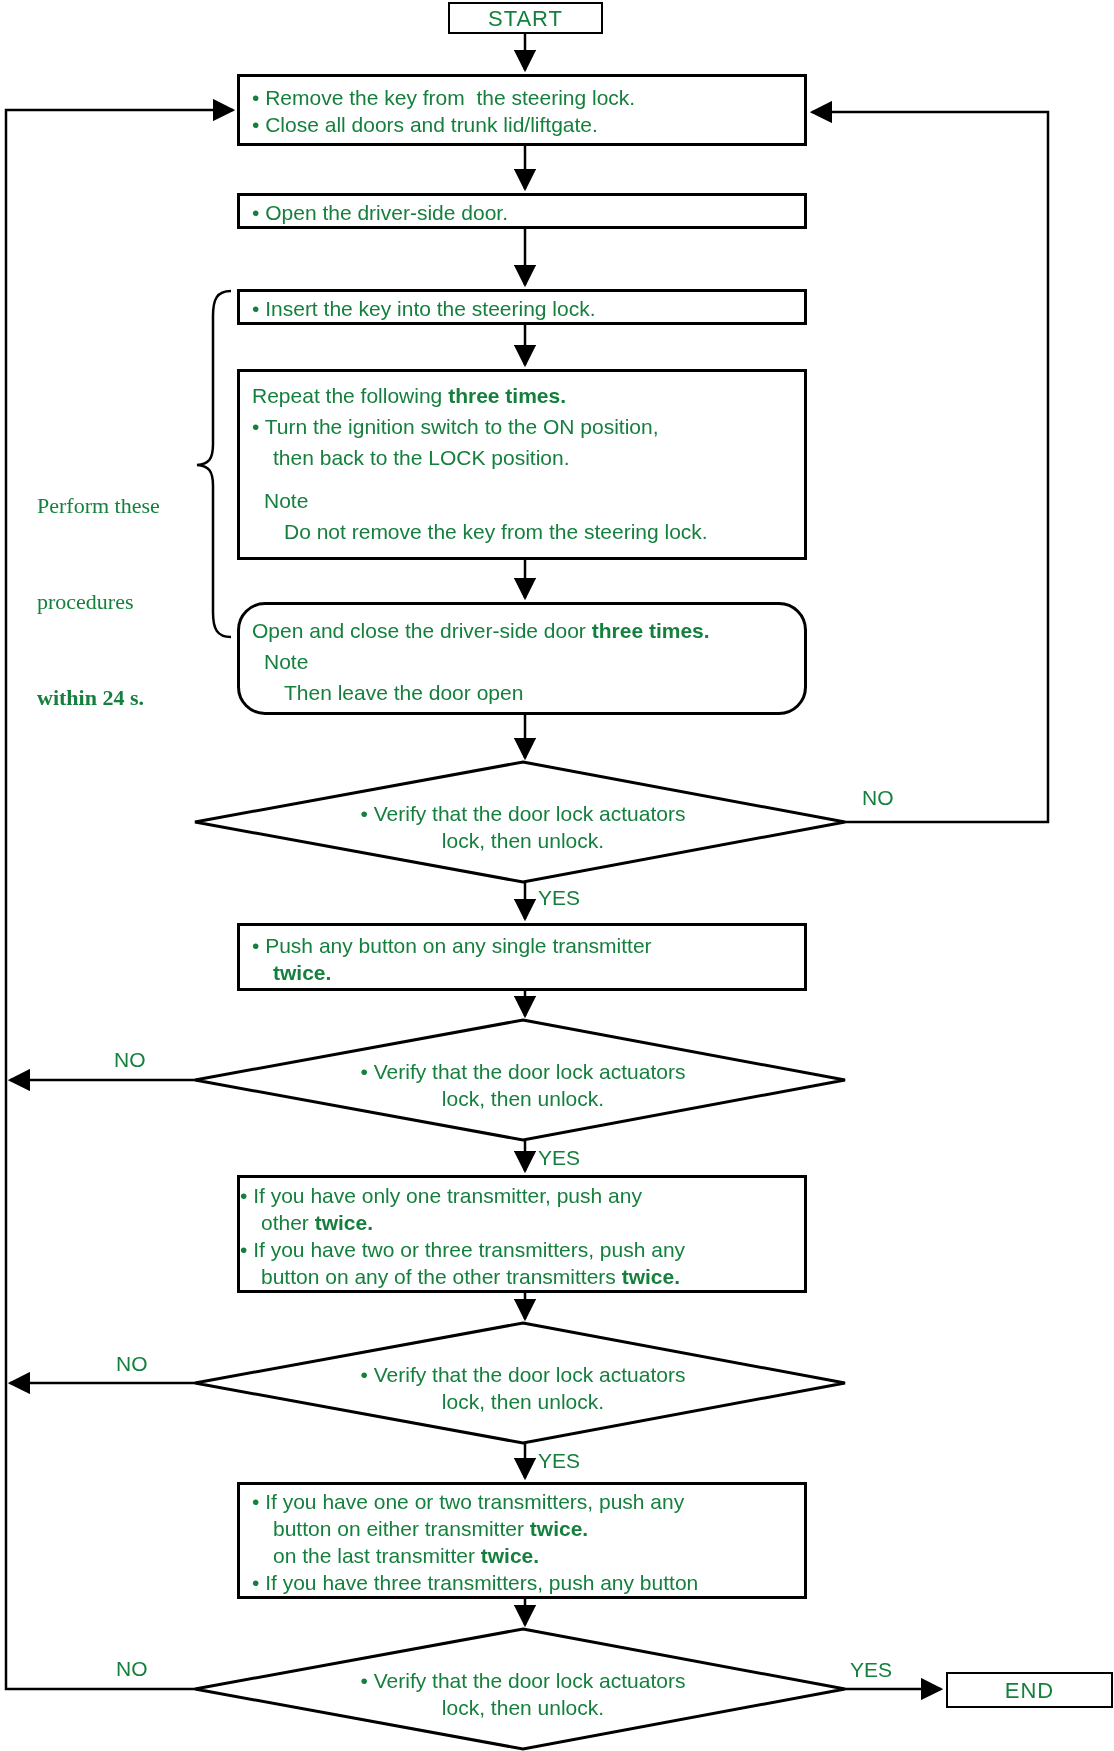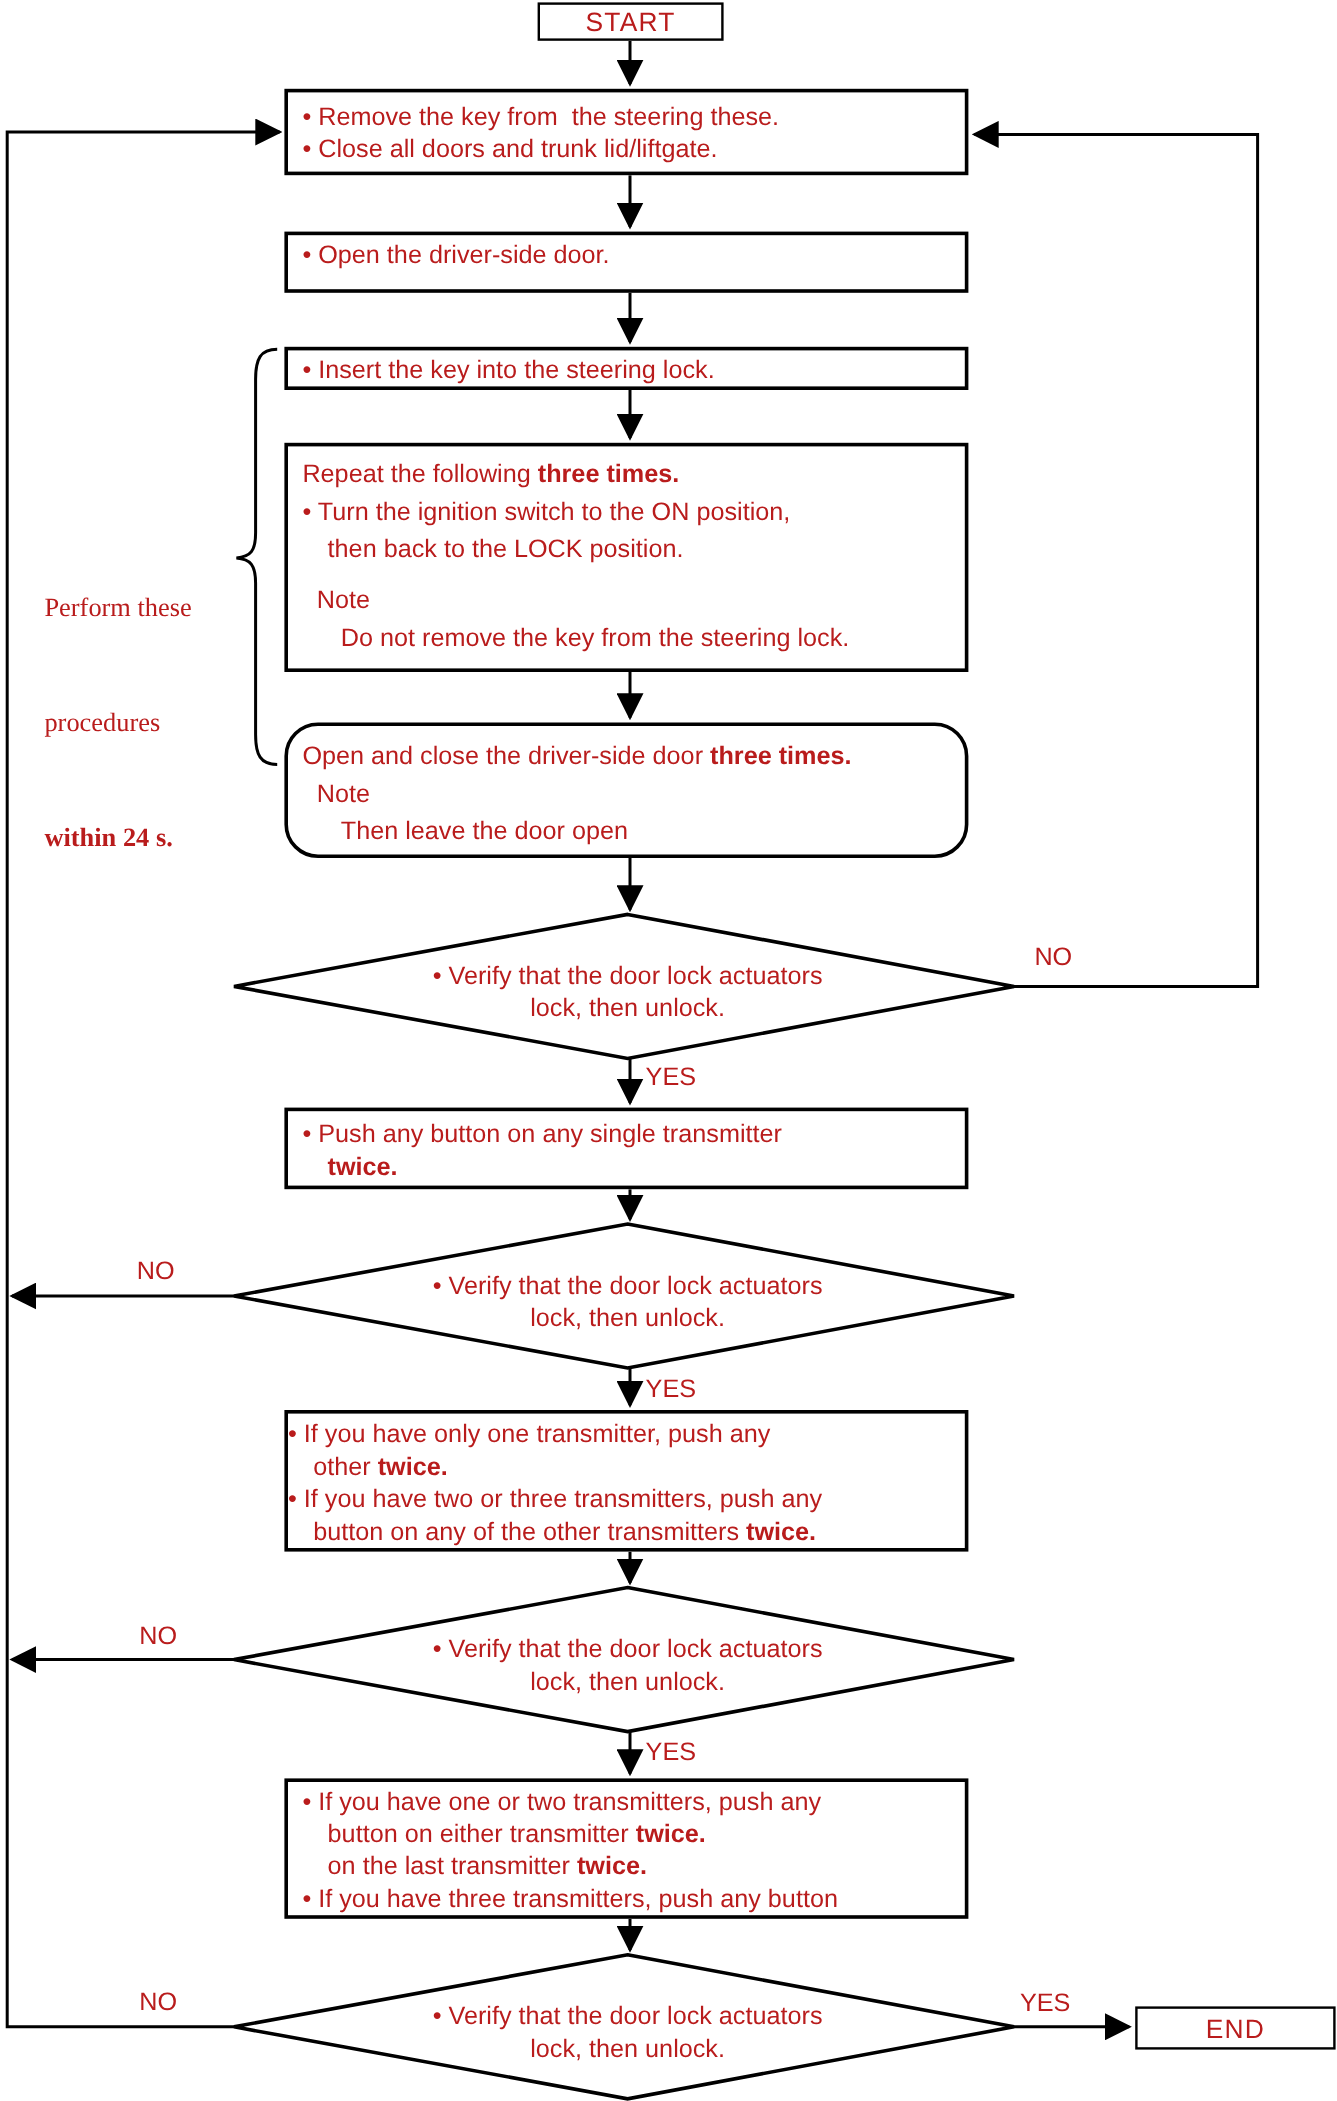--- a/index.html
+++ b/index.html
@@ -1,18 +1,18 @@
 <!DOCTYPE html>
 <html><head>
 <meta charset="utf-8">
 <style>
   html,body{margin:0;padding:0;background:#fff;}
   .stage{
     position:relative;width:1114px;height:1751px;background:#ffffff;
-    font-family:"Liberation Sans",sans-serif;color:#b91c1c;overflow:hidden;
+    font-family:"Liberation Sans",sans-serif;color:#15803d;overflow:hidden;
   }
   svg.layer{position:absolute;left:0;top:0;width:1114px;height:1751px;}
   .box{
     position:absolute;background:#fff;border:3px solid #000;box-sizing:border-box;
     font-size:21px;line-height:27px;
   }
   .terminal{
     border-width:2px;display:flex;align-items:center;justify-content:center;
     font-size:22px;letter-spacing:1px;
   }
@@ -77,25 +77,25 @@
     </g>
 
     <path d="M 231 291 C 217 291 213 299 213 316 L 213 444 C 213 459 209 464 197 465 C 209 466 213 471 213 486 L 213 612 C 213 629 217 637 231 637" stroke="#000" stroke-width="2.5" fill="none"></path>
   </svg>
 
   <div class="box terminal" style="left:448px;top:2px;width:155px;height:32px;">
     <span class="txt">START</span>
   </div>
 
   <div class="box" style="left:237px;top:74px;width:570px;height:72px;padding:7px 12px;">
-    <div class="txt">• Remove the key from  the steering these.</div>
+    <div class="txt">• Remove the key from  the steering lock.</div>
     <div class="txt">• Close all doors and trunk lid/liftgate.</div>
   </div>
 
-  <div class="box" style="left:237px;top:193px;width:570px;height:51px;padding:3px 12px;">
+  <div class="box" style="left:237px;top:193px;width:570px;height:36px;padding:3px 12px;">
     <div class="txt">• Open the driver-side door.</div>
   </div>
 
   <div class="box" style="left:237px;top:289px;width:570px;height:36px;padding:3px 12px;">
     <div class="txt">• Insert the key into the steering lock.</div>
   </div>
 
   <div class="box lh31" style="left:237px;top:369px;width:570px;height:191px;padding:8px 12px;">
     <div class="txt"><span>Repeat the following </span><span class="b">three times.</span></div>
     <div class="txt">• Turn the ignition switch to the ON position,</div>

